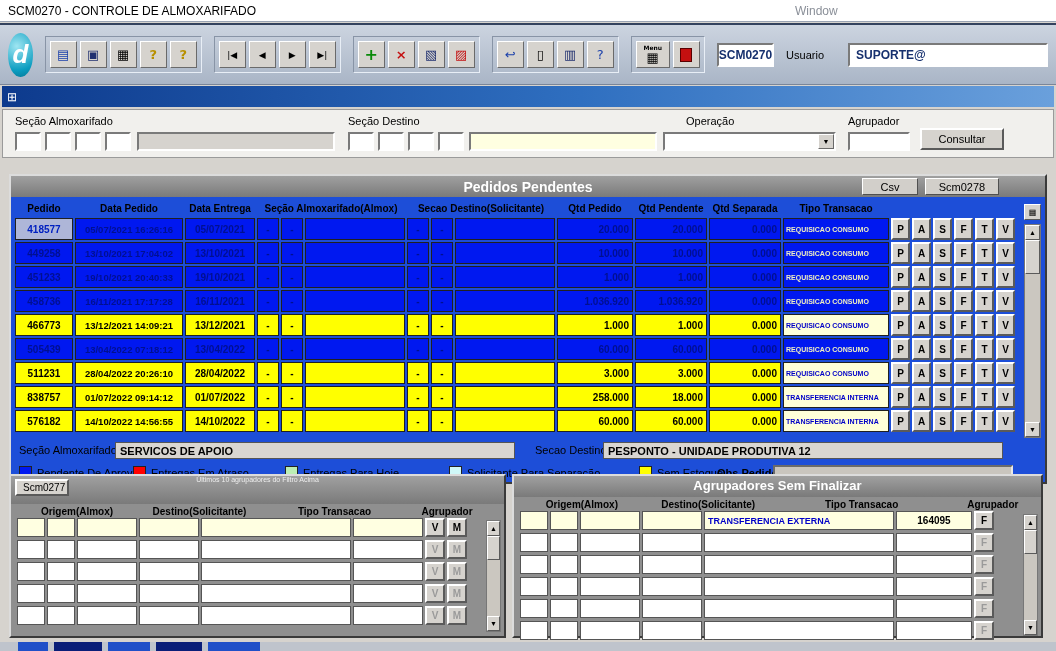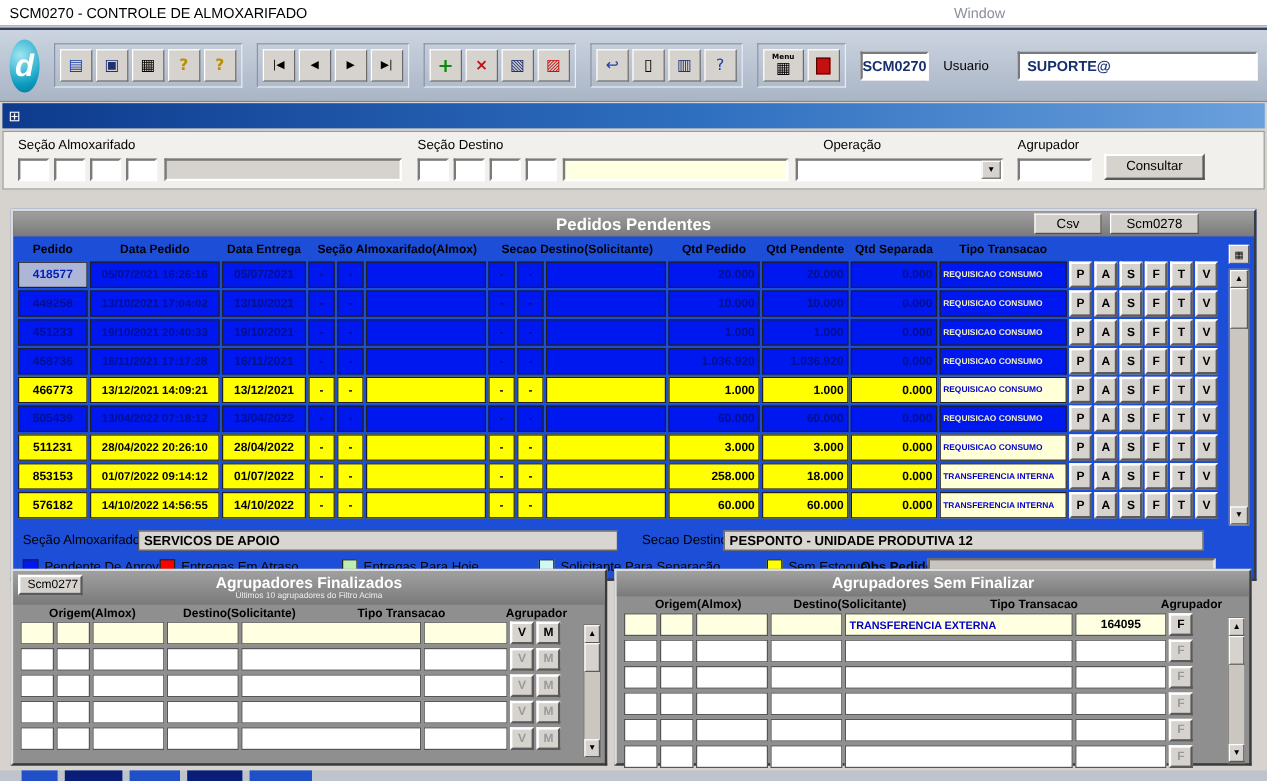--- a/index.html
+++ b/index.html
@@ -377,21 +377,21 @@
         <div class="c w72 num">0.000</div>
         <div class="c w106 tipo">REQUISICAO CONSUMO</div>
         <button class="rb">P</button>
         <button class="rb">A</button>
         <button class="rb">S</button>
         <button class="rb">F</button>
         <button class="rb">T</button>
         <button class="rb">V</button>
     </div>
     <div class="trow r-y">
-      <div class="c w58">853153</div>
+      <div class="c w58">838757</div>
         <div class="c w108 dt">01/07/2022 09:14:12</div>
         <div class="c w70">01/07/2022</div>
         <div class="c w22">-</div>
         <div class="c w22">-</div>
         <div class="c w100"></div>
         <div class="c w22">-</div>
         <div class="c w22">-</div>
         <div class="c w100"></div>
         <div class="c w76 num">258.000</div>
         <div class="c w72 num">18.000</div>
@@ -454,21 +454,20 @@
     <span class="sw" style="left:628px;background:#FFFF00"></span>
     <span class="lg-label" style="left:646px">Sem Estoque</span>
     <span class="lg-label" style="left:706px;font-weight:bold">Obs Pedido</span>
     <div class="obsbox"></div>
   </div>
 </div>
 
 <div class="bpanel bp-left">
   <div class="bphead">
     <button class="btn scm0277btn">Scm0277</button>
-    <div class="bptitle">Agrupadores Finalizados</div>
     <div class="bpsub">Últimos 10 agrupadores do Filtro Acima</div>
   </div>
   <div class="bcolhead">
     <div style="width:120px">Origem(Almox)</div>
     <div style="width:125px">Destino(Solicitante)</div>
     <div style="width:145px">Tipo Transacao</div>
     <div style="width:80px">Agrupador</div>
   </div>
   <div class="brow first">
     <span class="bx bw28"></span>

